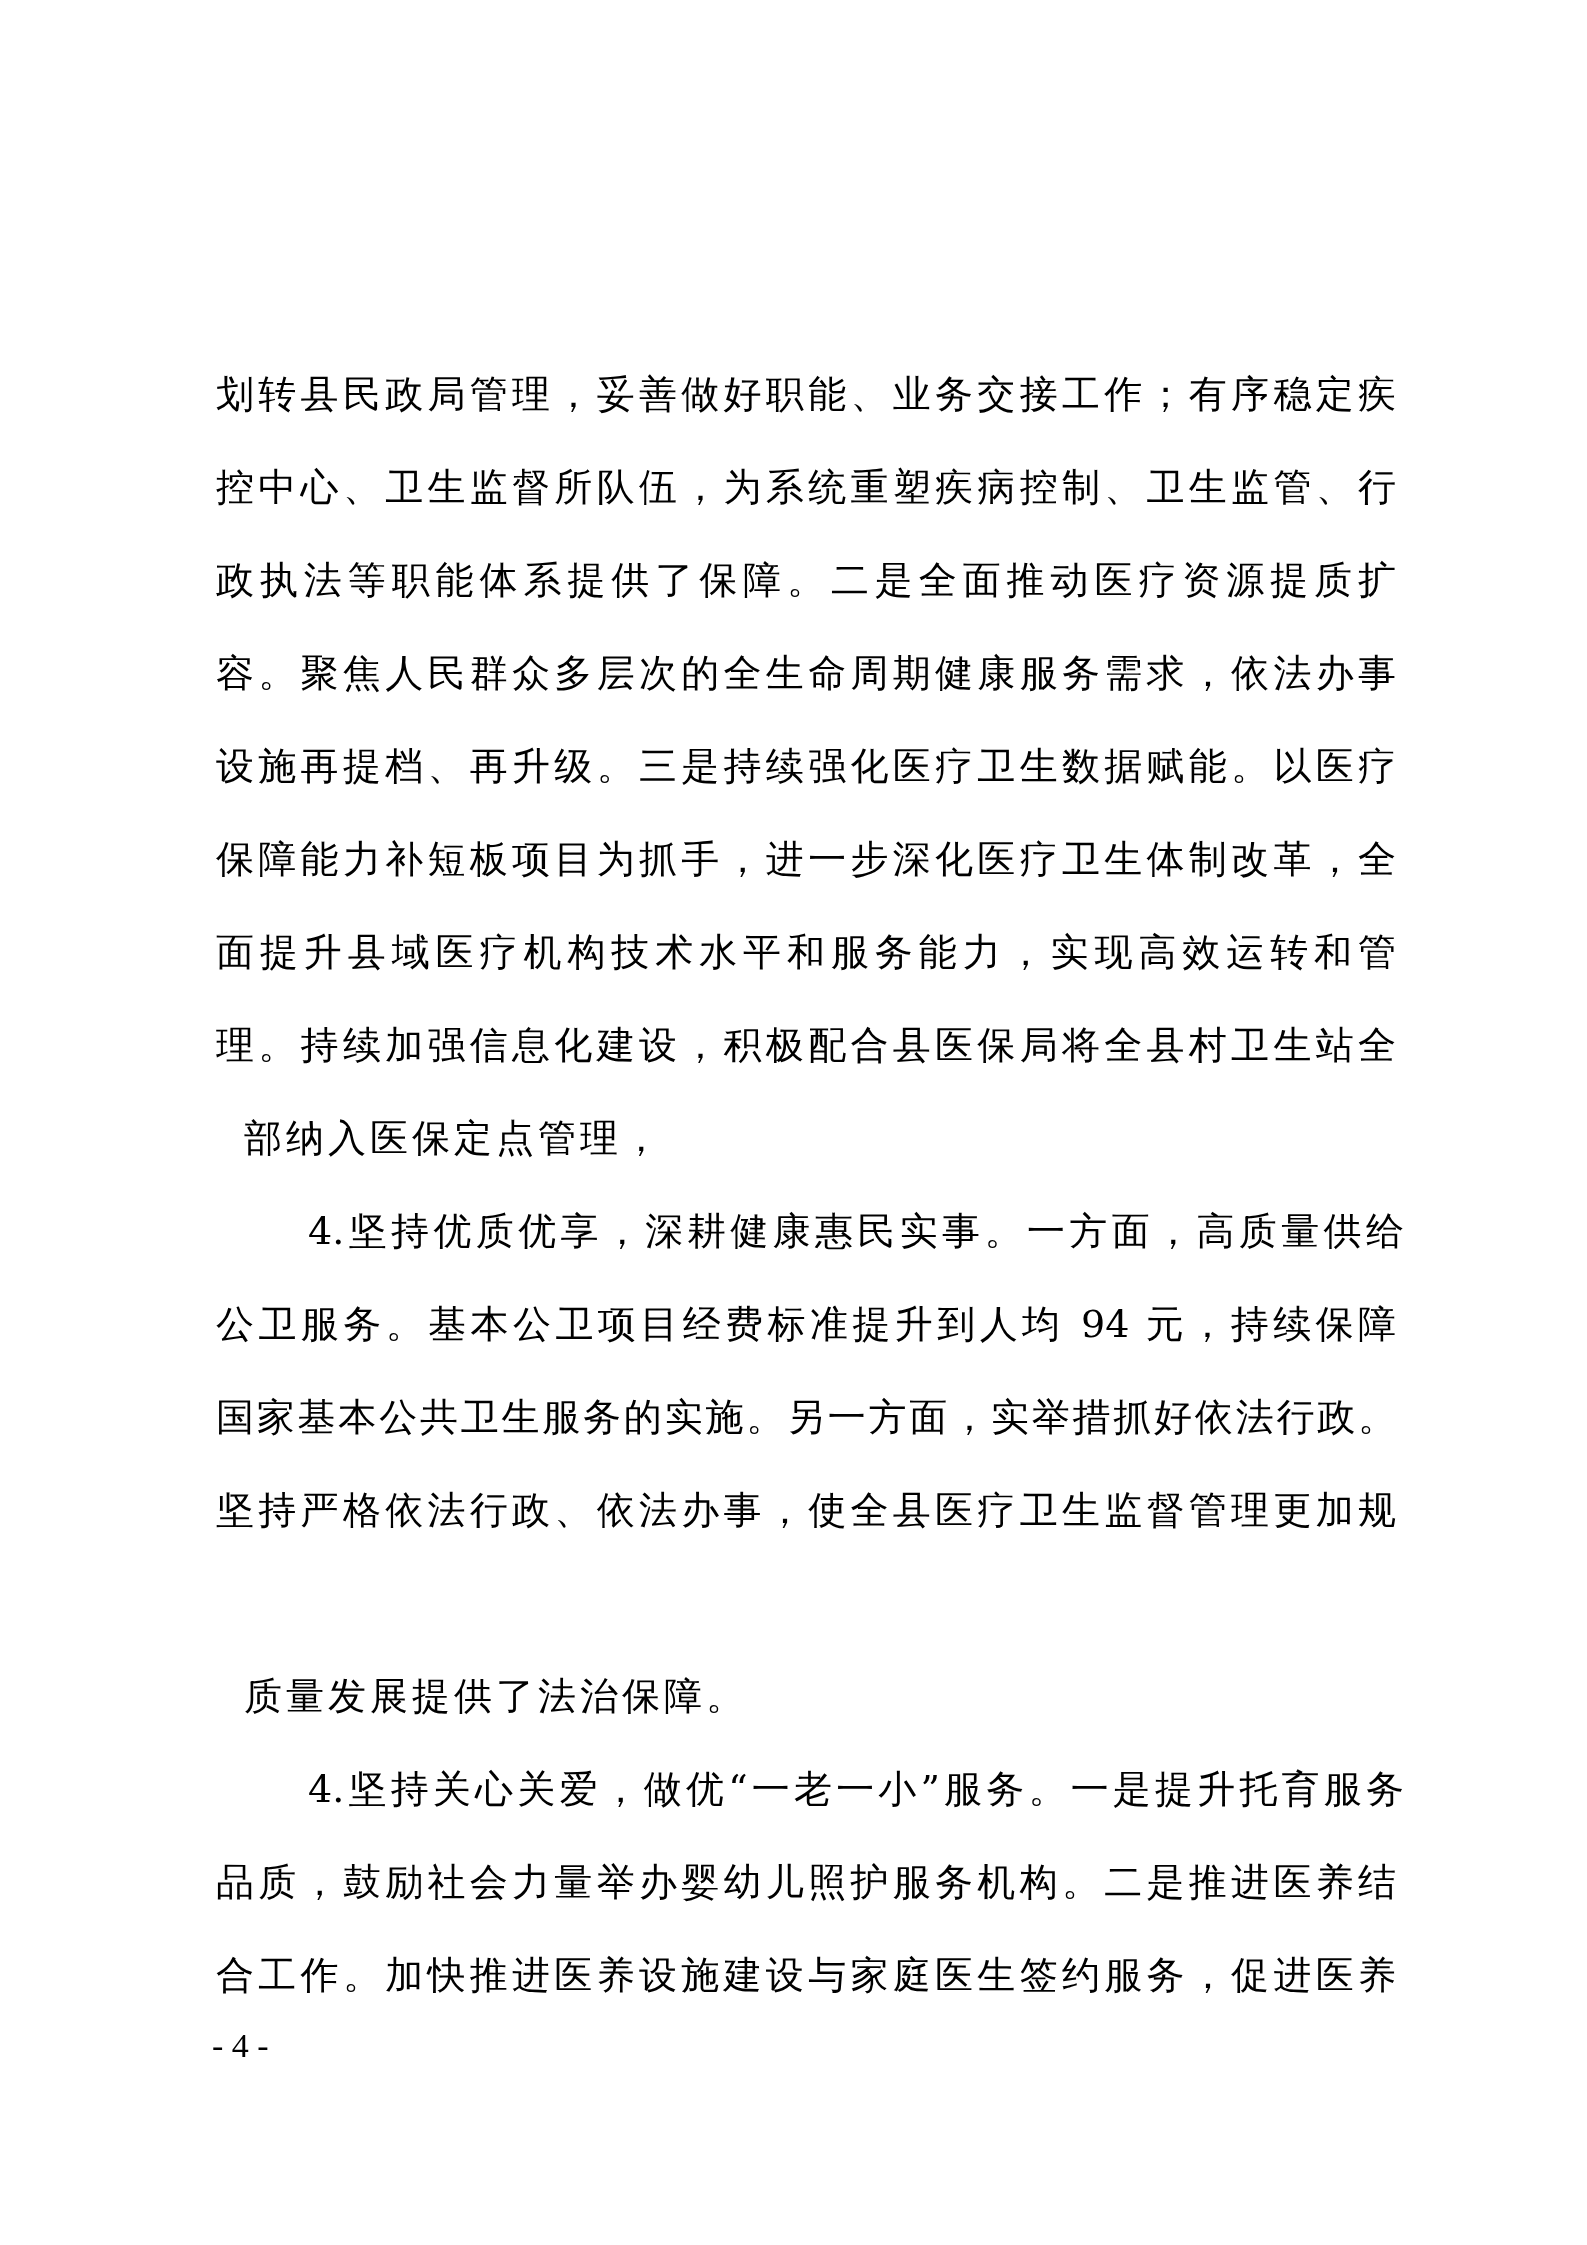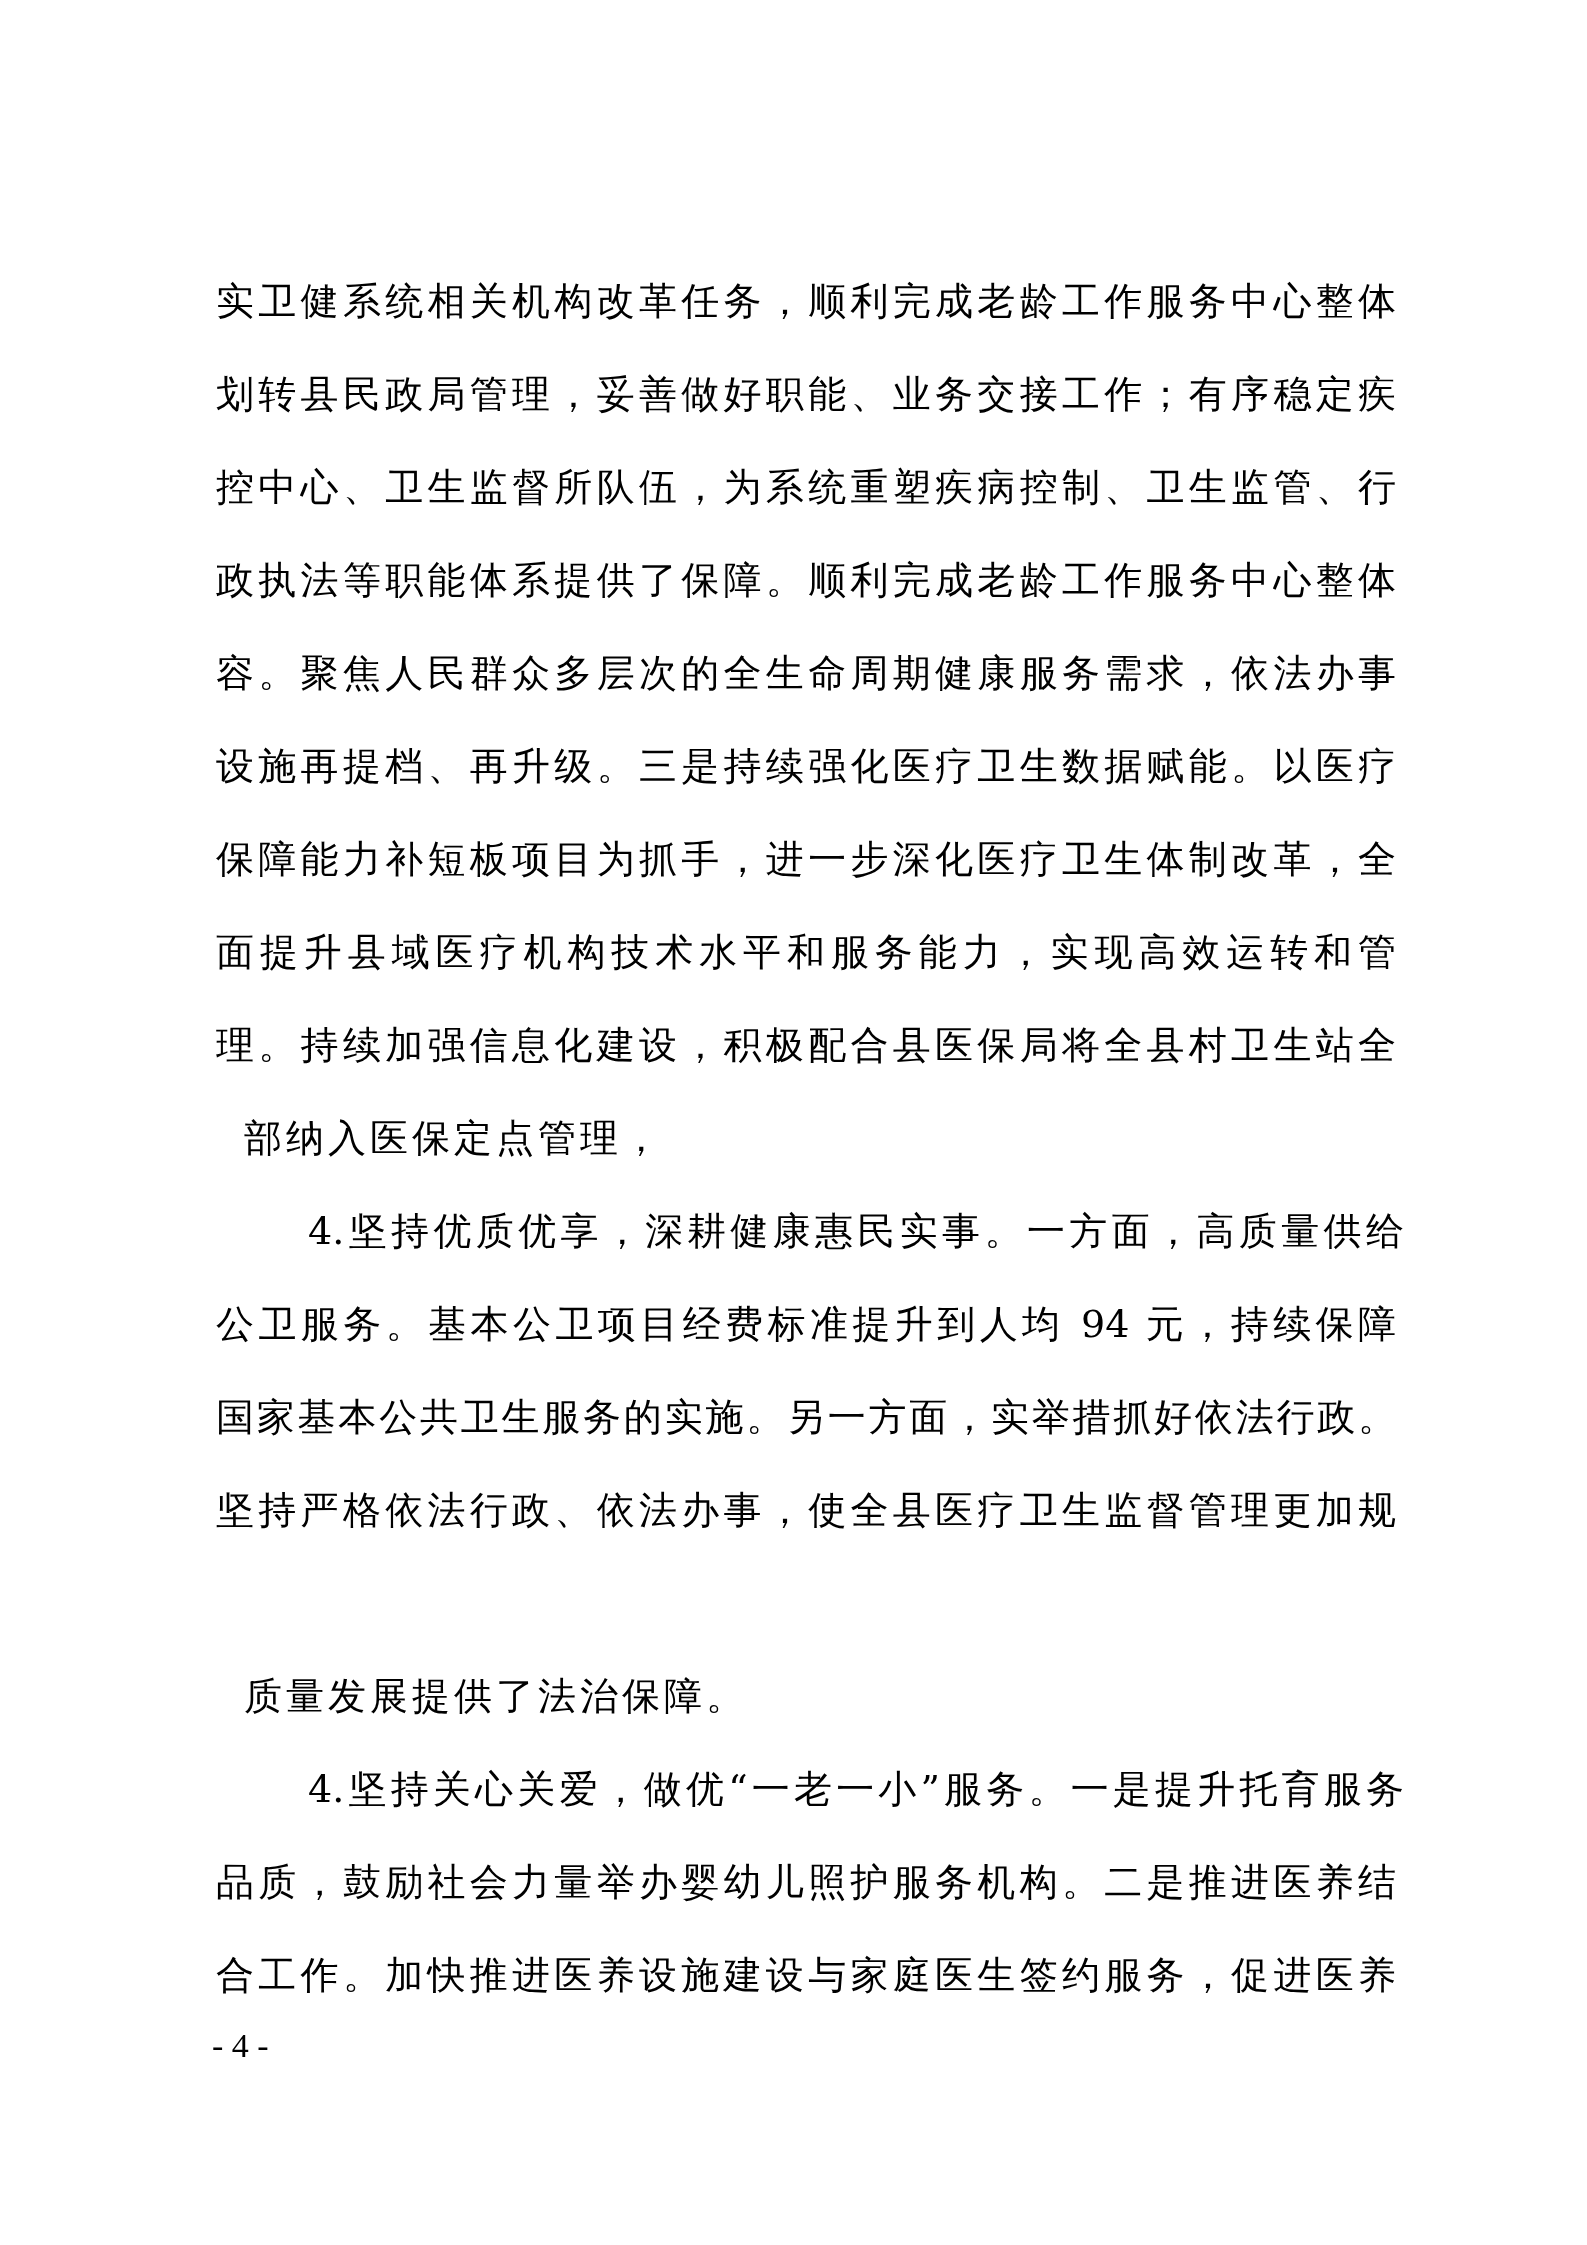--- a/index.html
+++ b/index.html
@@ -30,24 +30,23 @@
     line-height: 40px;
     color: #000;
     white-space: pre;
   }
 </style>
 </head>
 <body>
 
 <div class="page">
 
-  <div class="line" style="top:276px">实卫健系统相关机构改革任务，顺利完成老龄工作服务中心整体</div>
   <div class="line" style="top:369px">划转县民政局管理，妥善做好职能、业务交接工作；有序稳定疾</div>
   <div class="line" style="top:462px">控中心、卫生监督所队伍，为系统重塑疾病控制、卫生监管、行</div>
-  <div class="line" style="top:555px">政执法等职能体系提供了保障。顺利完成老龄工作服务中心整体</div>
+  <div class="line" style="top:555px">政执法等职能体系提供了保障。二是全面推动医疗资源提质扩</div>
   <div class="line" style="top:648px">容。聚焦人民群众多层次的全生命周期健康服务需求，依法办事</div>
   <div class="line" style="top:741px">设施再提档、再升级。三是持续强化医疗卫生数据赋能。以医疗</div>
   <div class="line" style="top:834px">保障能力补短板项目为抓手，进一步深化医疗卫生体制改革，全</div>
   <div class="line" style="top:927px">面提升县域医疗机构技术水平和服务能力，实现高效运转和管</div>
   <div class="line" style="top:1020px">理。持续加强信息化建设，积极配合县医保局将全县村卫生站全</div>
   <div class="line last" style="top:1113px">部纳入医保定点管理，</div>
 
   <div class="line indent" style="top:1206px">4.坚持优质优享，深耕健康惠民实事。一方面，高质量供给</div>
   <div class="line" style="top:1299px">公卫服务。基本公卫项目经费标准提升到人均 94 元，持续保障</div>
   <div class="line" style="top:1392px">国家基本公共卫生服务的实施。另一方面，实举措抓好依法行政。</div>

